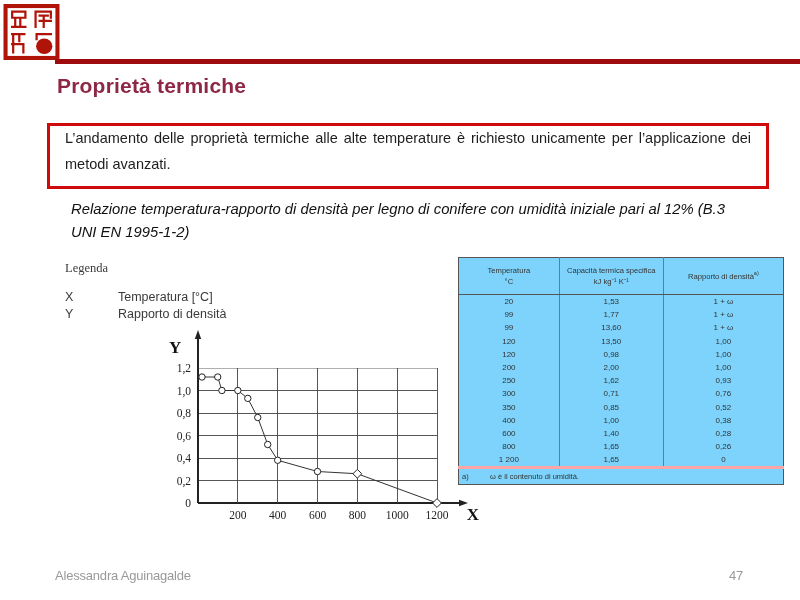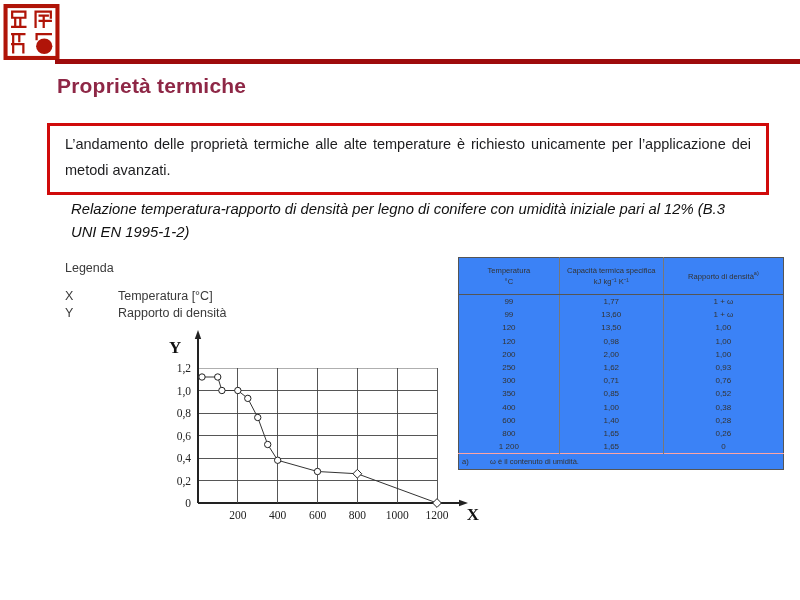--- a/index.html
+++ b/index.html
@@ -7,43 +7,43 @@
          font-family:"Liberation Sans",sans-serif;}
 
   .stamp{position:absolute;left:3px;top:3px;width:57px;height:58px;}
 
   .rule{position:absolute;left:55px;right:0;top:59px;height:5px;background:var(--header_rule);}
 
   .title{position:absolute;left:57px;top:74px;margin:0;font-size:21px;font-weight:bold;
          color:var(--title);letter-spacing:.2px;}
 
   .callout{position:absolute;left:47px;top:123px;width:722px;box-sizing:border-box;
-           border:3px solid var(--callout_border);padding:6px 15px 8px;background:#fff;}
+           border:3px solid var(--callout_border);padding:0 15px 8px;background:#fff;}
   .callout p{margin:0;font-size:14.5px;line-height:1.78;text-align:justify;color:var(--body_text);}
 
   .caption{position:absolute;left:71px;top:198px;width:655px;margin:0;
            font-style:italic;font-weight:normal;font-size:14.8px;line-height:1.55;color:#111;}
 
   .legend{position:absolute;left:65px;top:261px;font-size:12.5px;color:#3a3a3a;}
-  .legend-title{margin-bottom:14px;}
+  .legend-title{margin-bottom:14px;font-family:Liberation Serif, serif;}
   .legend-row{display:flex;margin-top:3px;}
   .legend-sym{width:53px;}
 
   #chart{position:absolute;left:148px;top:326px;}
   #chart .tick{font-family:"Liberation Serif",serif;font-size:11.5px;fill:#222;}
   #chart .axisletter{font-family:"Liberation Serif",serif;font-size:17px;font-weight:bold;fill:#111;}
 
   .props-table{position:absolute;left:458px;top:257px;width:326px;border-collapse:collapse;
-               border:1px solid #555;background:#3b82f6;color:#333;text-align:center;
+               border:1px solid #555;background:#7dd3fc;color:#333;text-align:center;
                font-family:"Liberation Sans",sans-serif;}
   .props-table th{font-weight:normal;font-size:7.6px;line-height:1.45;height:34px;
                   border-bottom:1px solid #555;padding:1px 2px;}
   .props-table th+th,.props-table td+td{border-left:1px solid #777;}
   .props-table tbody td{font-size:8px;height:13.2px;padding:0 2px;}
-  .props-table tfoot td{border-top:1px solid #fca5a5;text-align:left;font-size:7.5px;
+  .props-table tfoot td{border-top:3px solid #fca5a5;text-align:left;font-size:7.5px;
                         height:13px;padding:1px 3px;}
   .fn-marker{display:inline-block;width:26px;}
   .props-table sup{font-size:5.5px;}
 
   .footer{position:absolute;left:55px;right:57px;bottom:17px;display:flex;
           justify-content:space-between;font-size:13px;color:var(--footer_text);
           letter-spacing:-.2px;}
 </style>
 </head>
 <body>
@@ -143,20 +143,25 @@
         </th>
         <th style="width:37%">
           <div>
             <span>Rapporto di densità</span><sup>a)</sup>
           </div>
         </th>
       </tr>
     </thead>
     <tbody>
         <tr>
+          <td>20</td>
+          <td>1,53</td>
+          <td>1 + ω</td>
+        </tr>
+        <tr>
           <td>99</td>
           <td>1,77</td>
           <td>1 + ω</td>
         </tr>
         <tr>
           <td>99</td>
           <td>13,60</td>
           <td>1 + ω</td>
         </tr>
         <tr>
@@ -213,14 +218,18 @@
     <tfoot>
       <tr>
         <td colspan="3">
           <span class="fn-marker">a)</span>
           <span class="fn-text">ω è il contenuto di umidità.</span>
         </td>
       </tr>
     </tfoot>
   </table>
 
+  <div class="footer">
+    <span>Alessandra Aguinagalde</span>
+    <span>47</span>
+  </div>
 
 </div>
 
 </body></html>

